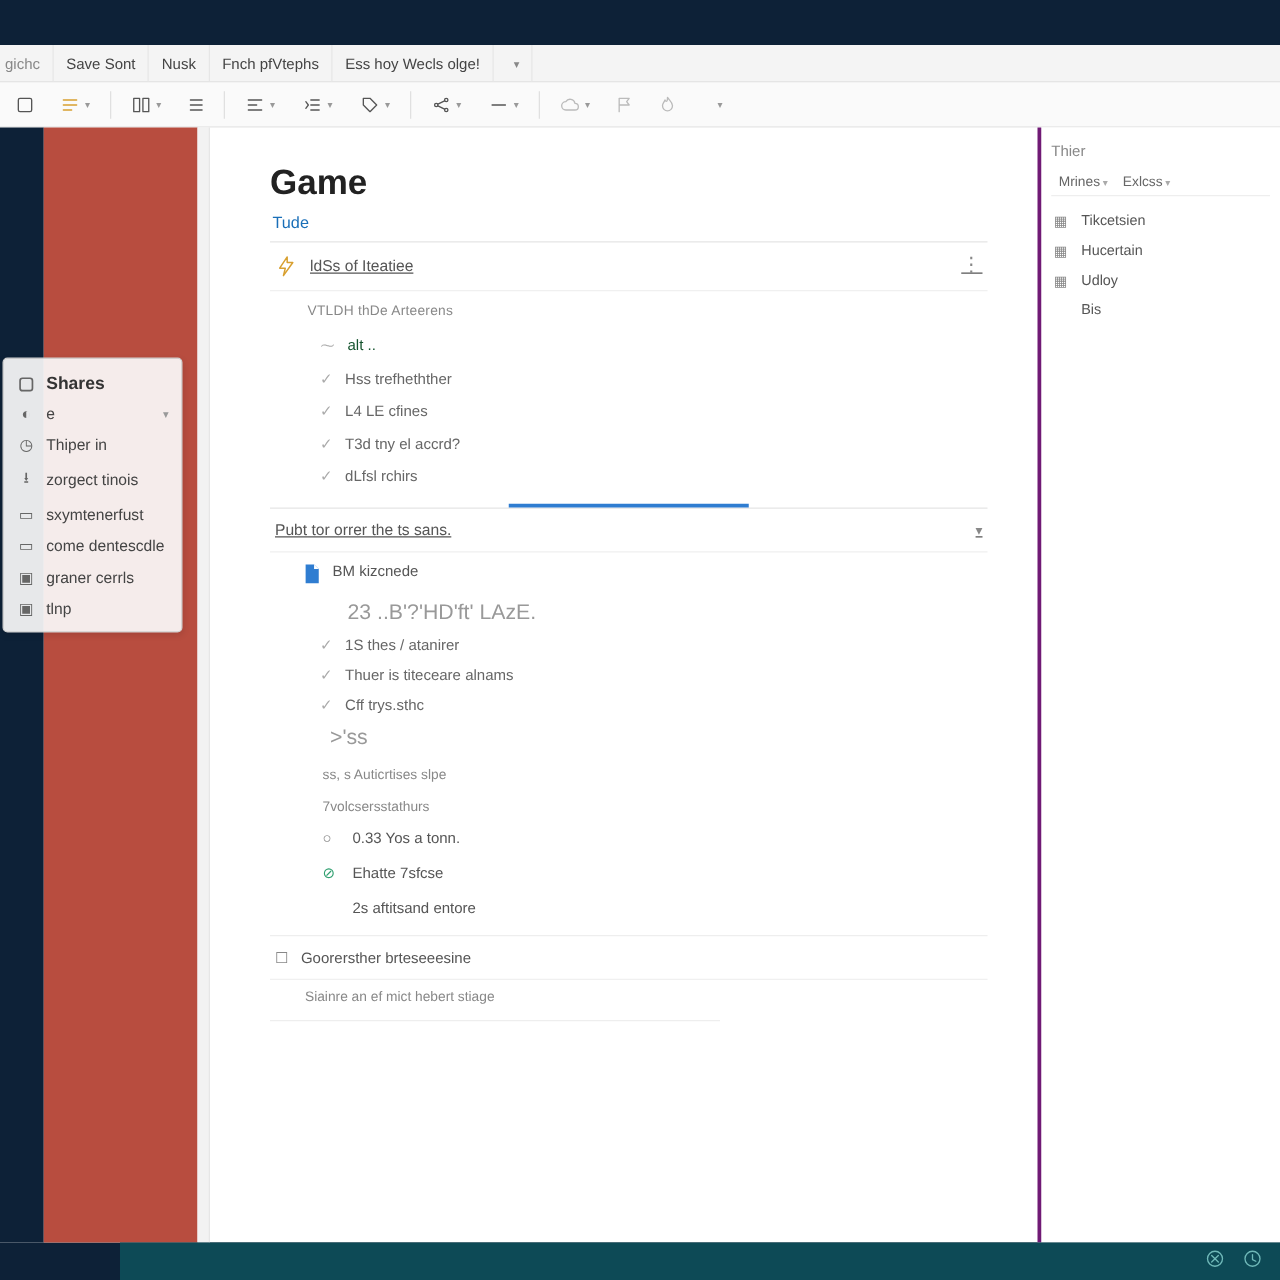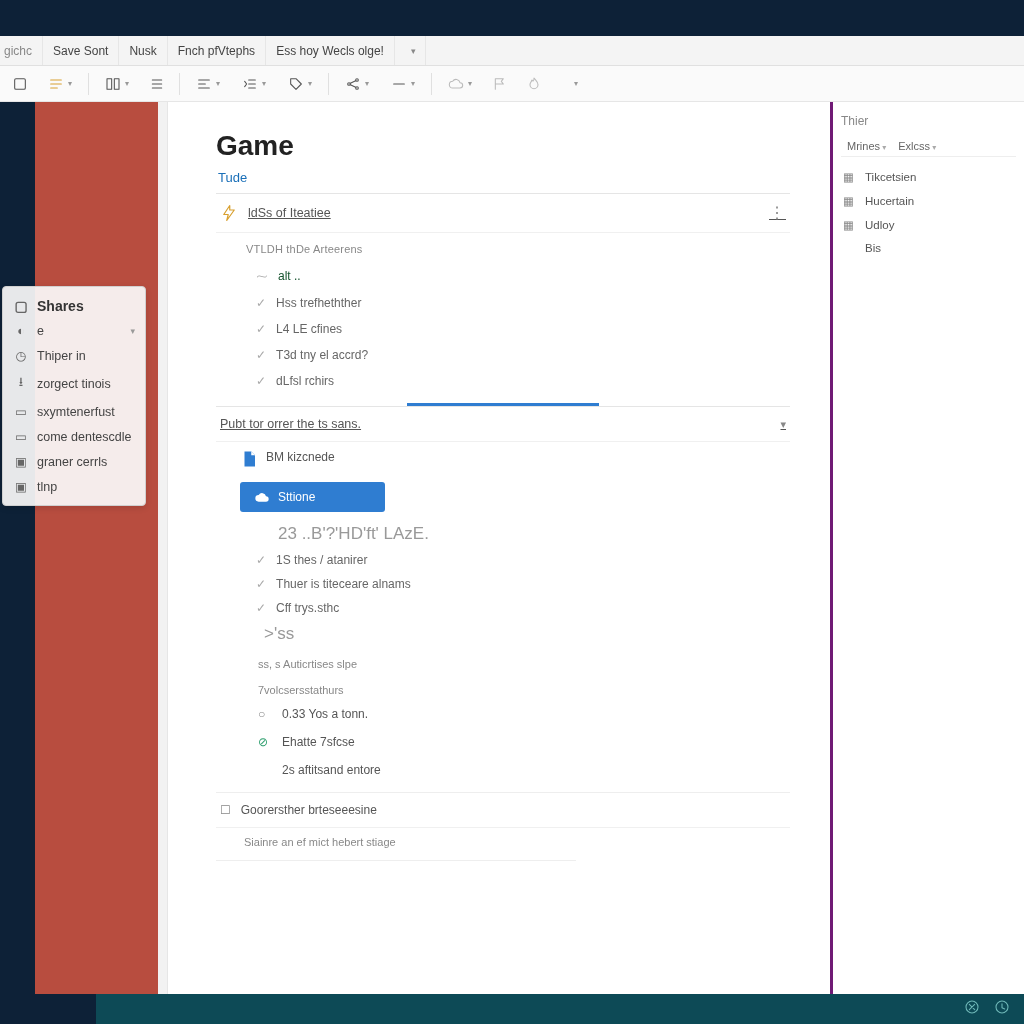--- a/index.html
+++ b/index.html
@@ -217,26 +217,20 @@
       </div>
 
       <div class="file-row">
         <span class="fico"><svg viewBox="0 0 24 24">
               <path fill="#2f7dd1" d="M6 2h9l5 5v15H6z"></path>
               <path fill="#fff" d="M15 2v5h5"></path>
             </svg></span>
         <span>BM kizcnede</span>
       </div>
 
-      <div class="btn-primary">
-        <span class="cloud"><svg viewBox="0 0 24 18">
-              <path fill="#fff" d="M7 16a5 5 0 010-10 6 6 0 0111 2 4 4 0 010 8H7z"></path>
-            </svg></span>
-        <span>Sttione</span>
-      </div>
 
       <div class="muted">23 ..B'?'HD'ft' LAzE.</div>
 
       <div class="checklist sub2">
         <div class="li">
             <span class="chk">✓</span>
             <span>1S thes / atanirer</span>
           </div>
         <div class="li">
             <span class="chk">✓</span>

